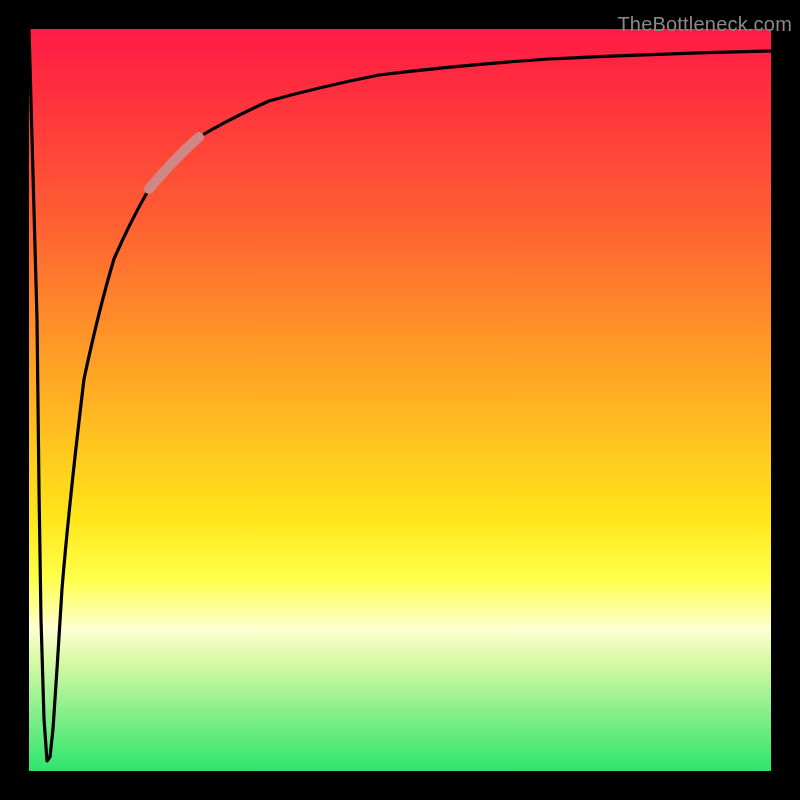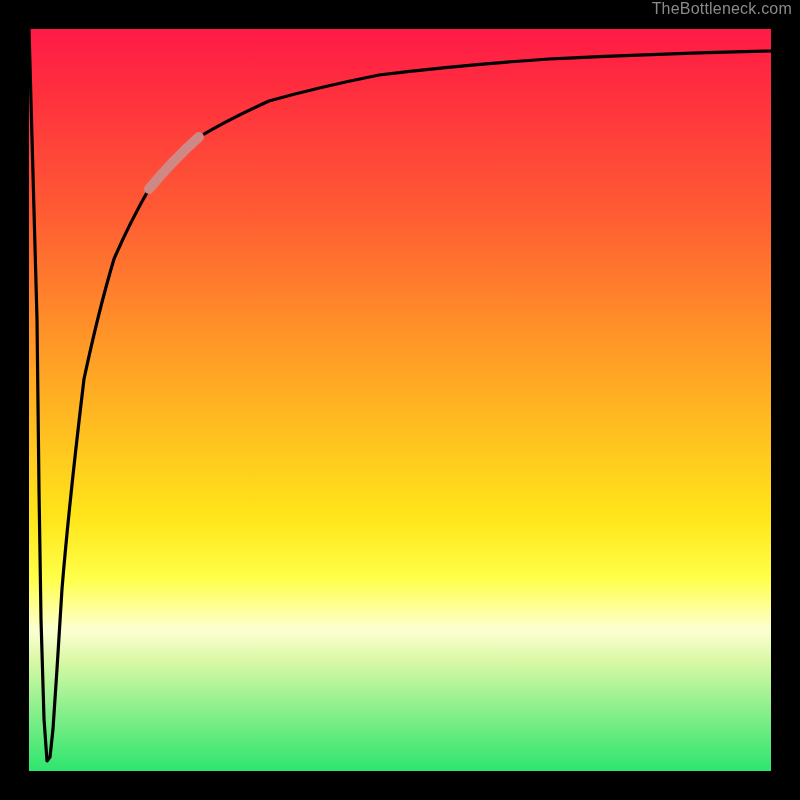--- a/index.html
+++ b/index.html
@@ -32,24 +32,24 @@
       #ffe61a 66%,
       #ffff49 74%,
       #fdffd2 81%,
       #dbf9a7 85%,
       #87ef8a 92%,
       #2ee56e 100%
     );
   }
   .watermark {
     position: absolute;
-    top: 0px;
+    top: 13px;
     right: 8px;
     color: #8a8a8a;
-    font-size: 16px;
+    font-size: 20px;
     font-weight: 500;
     letter-spacing: 0.2px;
     user-select: none;
     pointer-events: none;
   }
   svg.curve {
     position: absolute;
     inset: 0;
     width: 100%;
     height: 100%;

